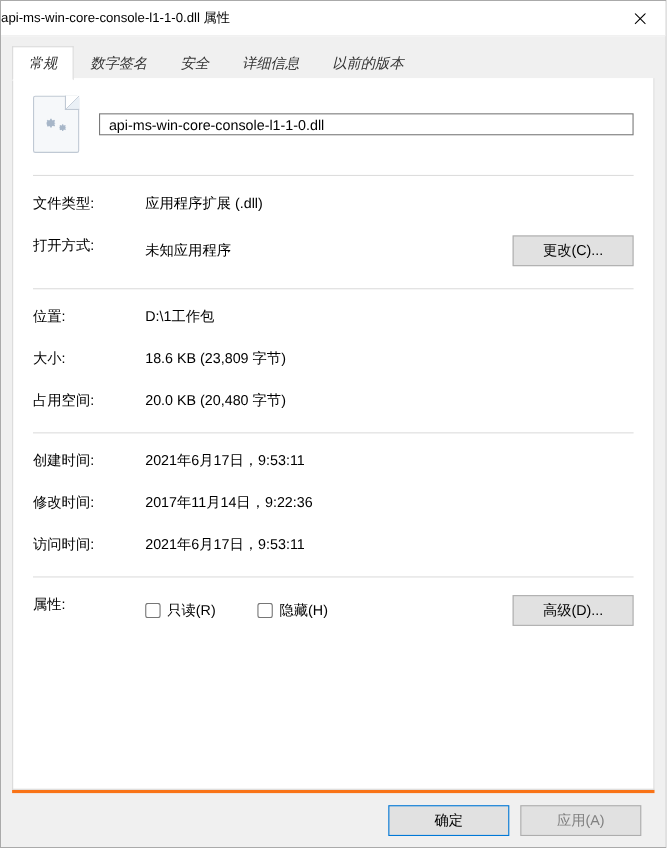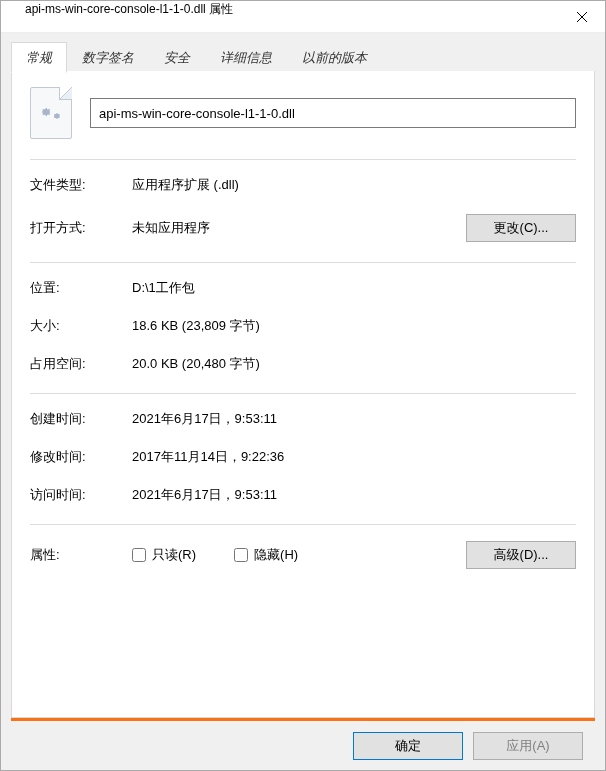--- a/index.html
+++ b/index.html
@@ -15,23 +15,23 @@
       width: 606px;
       height: 771px;
       border: 1px solid #aaa;
       background: #fff;
       display: flex;
       flex-direction: column;
     }
     .titlebar {
       height: 32px;
       display: flex;
-      align-items: flex-start;
+      align-items: center;
       justify-content: space-between;
-      padding-left: 24px;
+      padding-left: 0;
       background: #fff;
       border-bottom: 1px solid #eee;
     }
     .titlebar-title { font-size: 12px; color: #000; }
     .titlebar-close {
       width: 46px; height: 32px;
       display: flex; align-items: center; justify-content: center;
       cursor: pointer;
     }
     .titlebar-close svg { width: 10px; height: 10px; }
@@ -99,34 +99,33 @@
     }
     .gear-wrap {
       position: absolute;
       left: 6px; top: 14px;
       display: flex;
       align-items: center;
     }
     .gear { color: #a7b6c8; }
     .filename-input {
       flex: 1;
-      height: 30px;
+      height: 20px;
       border: 1px solid #7a7a7a;
       padding: 0 8px;
       font-size: 13px;
       font-family: inherit;
     }
     .divider {
       border: none;
       border-top: 1px solid #ddd;
       margin: 8px 0 16px 0;
     }
     .prop-row {
       display: flex;
-      align-items: center;
       margin-bottom: 20px;
       font-size: 13px;
     }
     .prop-label {
       width: 102px;
       color: #000;
     }
     .prop-value {
       flex: 1;
       color: #000;

